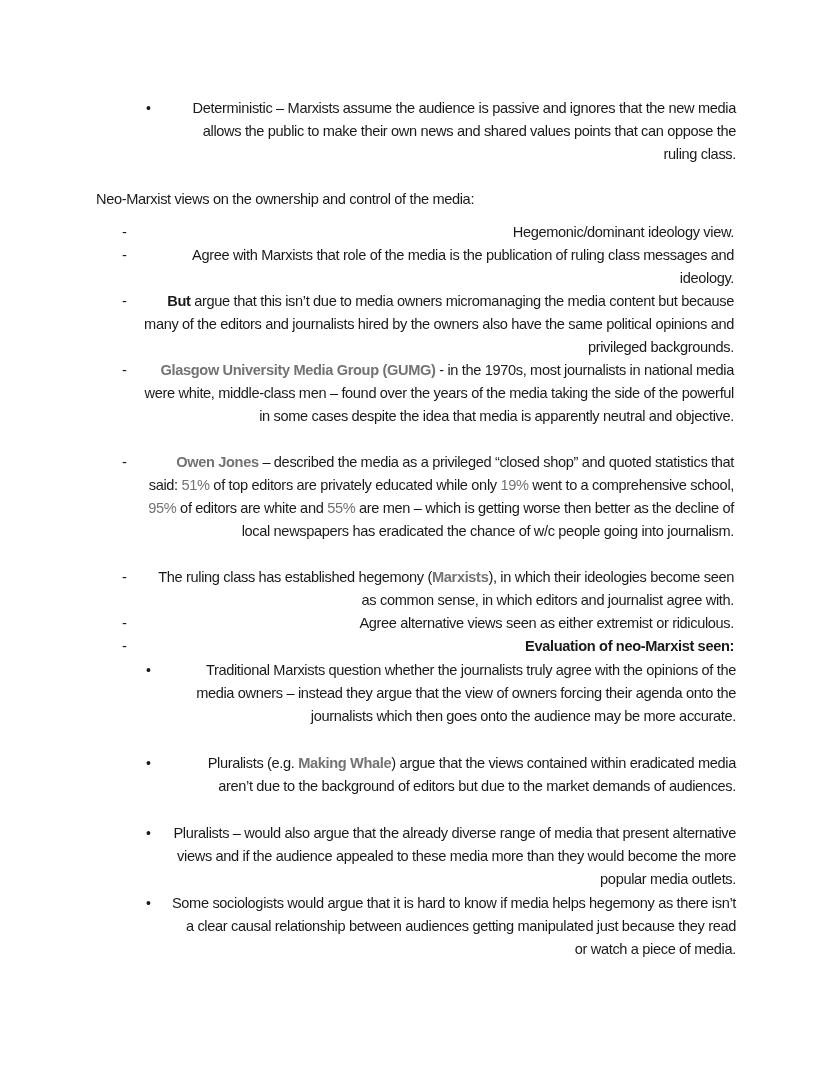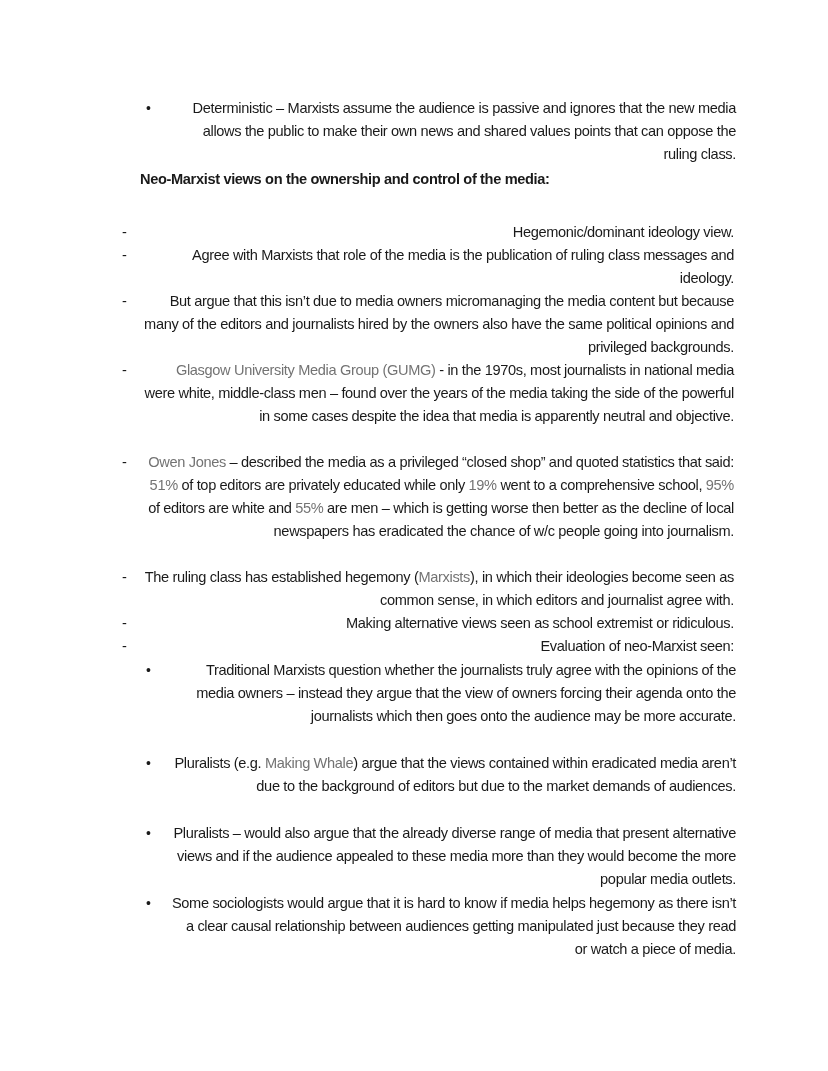--- a/index.html
+++ b/index.html
@@ -12,23 +12,23 @@
     }
     .page { position: absolute; left: 0; top: 0; width: 828px; height: 1071px; }
     .line-block { position: absolute; line-height: 23px; }
     .bullet-item { position: absolute; left: 0; width: 828px; }
     .bullet-item .marker { position: absolute; }
     .bullet-item .text { position: absolute; line-height: 23px; text-align: right; }
     .dot-marker { left: 146px; font-size: 14px; }
     .dot-text { left: 171px; width: 565px; }
     .dash-marker { left: 122px; }
     .dash-text { left: 144px; width: 590px; }
-    .heading { left: 96px; top: 168px; font-weight: bold; margin-left: 44px; }
+    .heading { left: 96px; top: 188px; font-weight: normal; }
     .red { color: #737373; }
-    .b { font-weight: normal; }
+    .b { font-weight: bold; }
   </style>
 </head>
 <body>
 
 <div class="page">
 
   <div class="bullet-item" style="top:97px;">
     <span class="marker dot-marker line-block">•</span>
     <span class="text dot-text">Deterministic – Marxists assume the audience is passive and ignores that the new media allows the public to make their own news and shared values points that can oppose the ruling class.</span>
   </div>
@@ -60,21 +60,21 @@
     <span class="text dash-text"><span class="red b">Owen Jones</span><span> – described the media as a privileged “closed shop” and quoted statistics that said: </span><span class="red">51%</span><span> of top editors are privately educated while only </span><span class="red">19%</span><span> went to a comprehensive school, </span><span class="red">95%</span><span> of editors are white and </span><span class="red">55%</span><span> are men – which is getting worse then better as the decline of local newspapers has eradicated the chance of w/c people going into journalism.</span></span>
   </div>
 
   <div class="bullet-item" style="top:566px;">
     <span class="marker dash-marker line-block">-</span>
     <span class="text dash-text"><span>The ruling class has established hegemony (</span><span class="red b">Marxists</span><span>), in which their ideologies become seen as common sense, in which editors and journalist agree with.</span></span>
   </div>
 
   <div class="bullet-item" style="top:612px;">
     <span class="marker dash-marker line-block">-</span>
-    <span class="text dash-text">Making alternative views seen as school extremist or ridiculous.</span>
+    <span class="text dash-text">Agree alternative views seen as either extremist or ridiculous.</span>
   </div>
 
   <div class="bullet-item" style="top:635px;">
     <span class="marker dash-marker line-block">-</span>
     <span class="text dash-text b">Evaluation of neo-Marxist seen:</span>
   </div>
 
   <div class="bullet-item" style="top:659px;">
     <span class="marker dot-marker line-block">•</span>
     <span class="text dot-text">Traditional Marxists question whether the journalists truly agree with the opinions of the media owners – instead they argue that the view of owners forcing their agenda onto the journalists which then goes onto the audience may be more accurate.</span>

